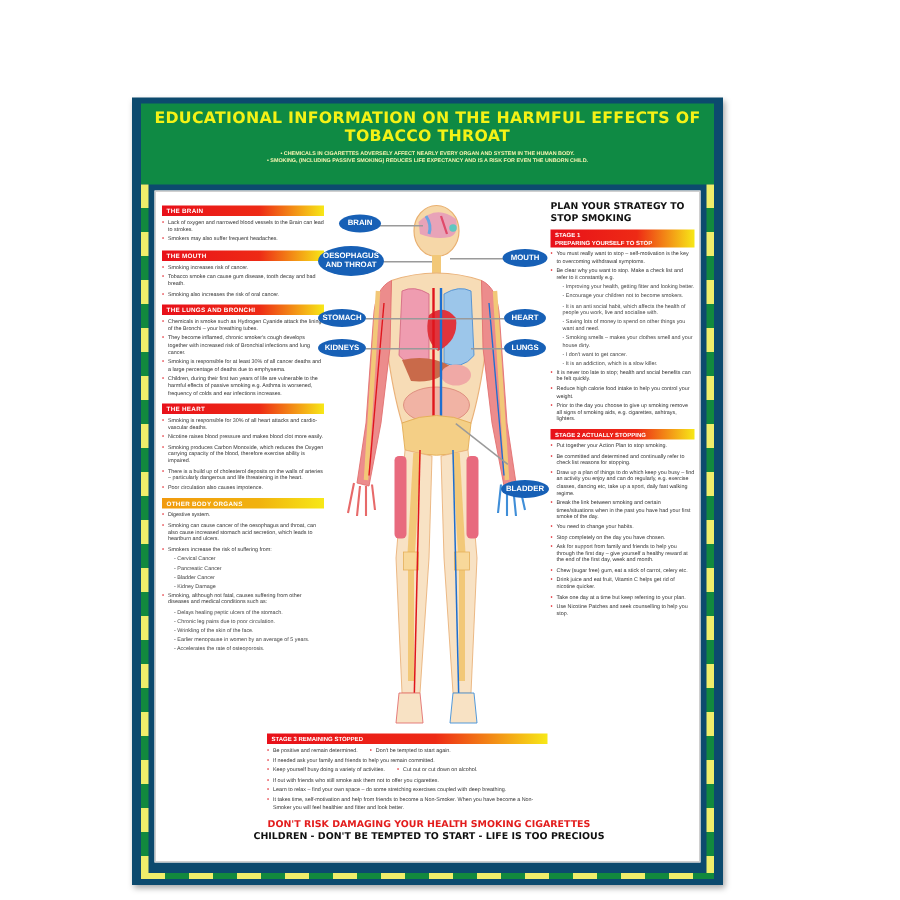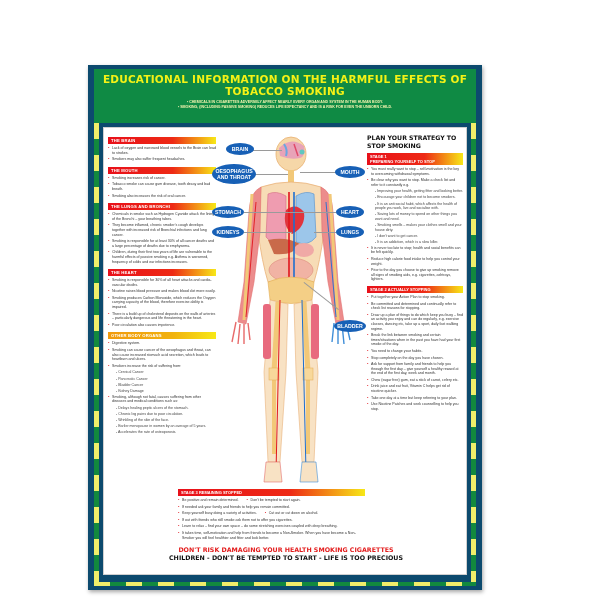--- a/index.html
+++ b/index.html
@@ -74,21 +74,21 @@
   .footer .l2 { color: #111; font-family: "DejaVu Sans", sans-serif; font-weight: bold; font-size: 6.3px; line-height: 8px; }
 </style>
 </head>
 <body>
 
 <div class="poster">
 
   <div class="header">
     <div class="title">
       <div>EDUCATIONAL INFORMATION ON THE HARMFUL EFFECTS OF</div>
-      <div>TOBACCO SMOKING</div>
+      <div>TOBACCO THROAT</div>
     </div>
     <div class="bullets">
       <div>• CHEMICALS IN CIGARETTES ADVERSELY AFFECT NEARLY EVERY ORGAN AND SYSTEM IN THE HUMAN BODY.</div>
       <div>• SMOKING, (INCLUDING PASSIVE SMOKING) REDUCES LIFE EXPECTANCY AND IS A RISK FOR EVEN THE UNBORN CHILD.</div>
     </div>
   </div>
 
   <div class="frame left"></div>
   <div class="frame right"></div>
   <div class="frame bottom"></div>

